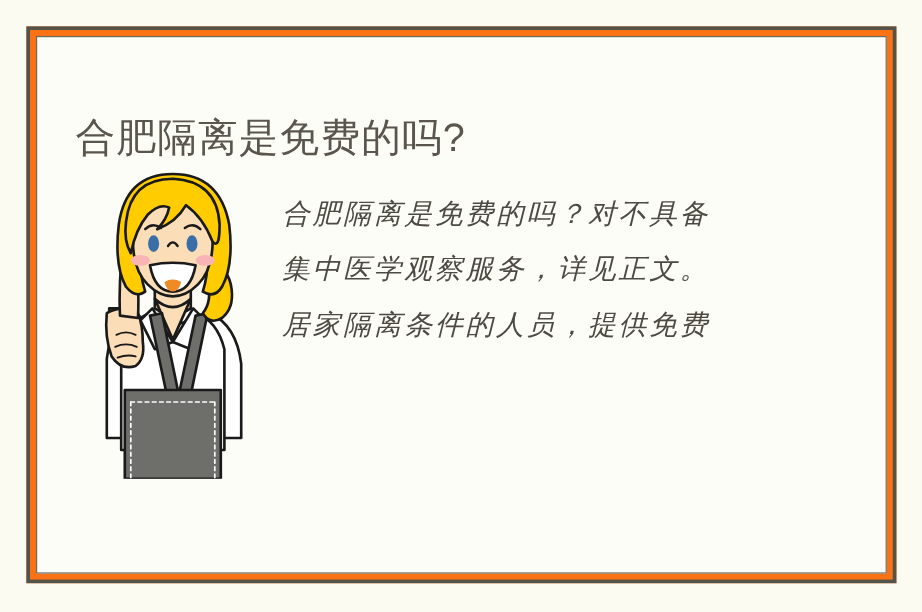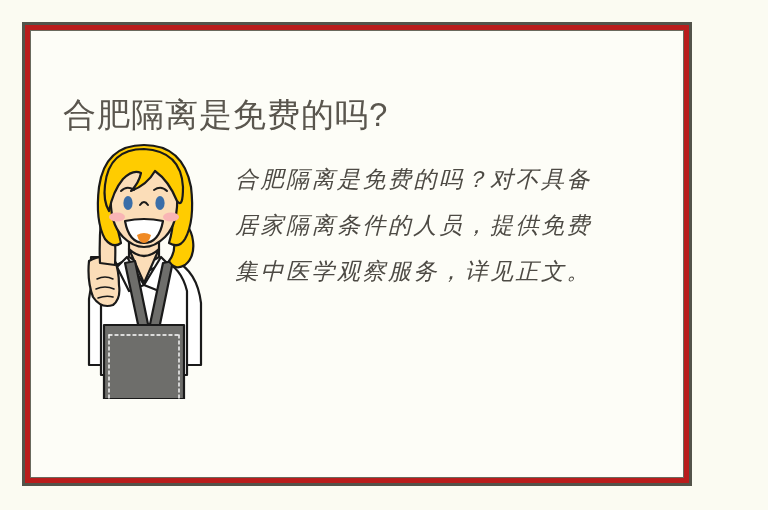--- a/index.html
+++ b/index.html
@@ -11,25 +11,25 @@
     height: 510px;
     background: #fbfbf2;
     font-family: "Liberation Sans", "DejaVu Sans", sans-serif;
     overflow: hidden;
   }
 
   #card {
     position: absolute;
     left: 22px;
     top: 22px;
-    width: 670px;
+    width: 725px;
     height: 464px;
     box-sizing: border-box;
     border: 3px solid #53534a;
-    background: #b91c1c;
+    background: #f97316;
   }
 
   #inner-frame {
     position: absolute;
     left: 5px;
     top: 5px;
     right: 5px;
     bottom: 5px;
     box-sizing: border-box;
     border: 1px solid #6a6a5e;
@@ -138,18 +138,18 @@
 
           <path d="M56 82 Q75 78 94 82 Q90 104 75 104 Q60 104 56 82 Z" fill="#ffffff"></path>
 
           <path d="M68 96 Q75 92 82 96 Q80 104 75 104 Q70 104 68 96 Z" fill="#f08a24" stroke="none"></path>
         </g>
       </svg>
     </div>
 
     <div id="body-text">
       <div class="line">合肥隔离是免费的吗？对不具备</div>
+      <div class="line">集中医学观察服务，详见正文。</div>
       <div class="line">居家隔离条件的人员，提供免费</div>
-      <div class="line">集中医学观察服务，详见正文。</div>
     </div>
 
   </div>
 </div>
 
 </body></html>

